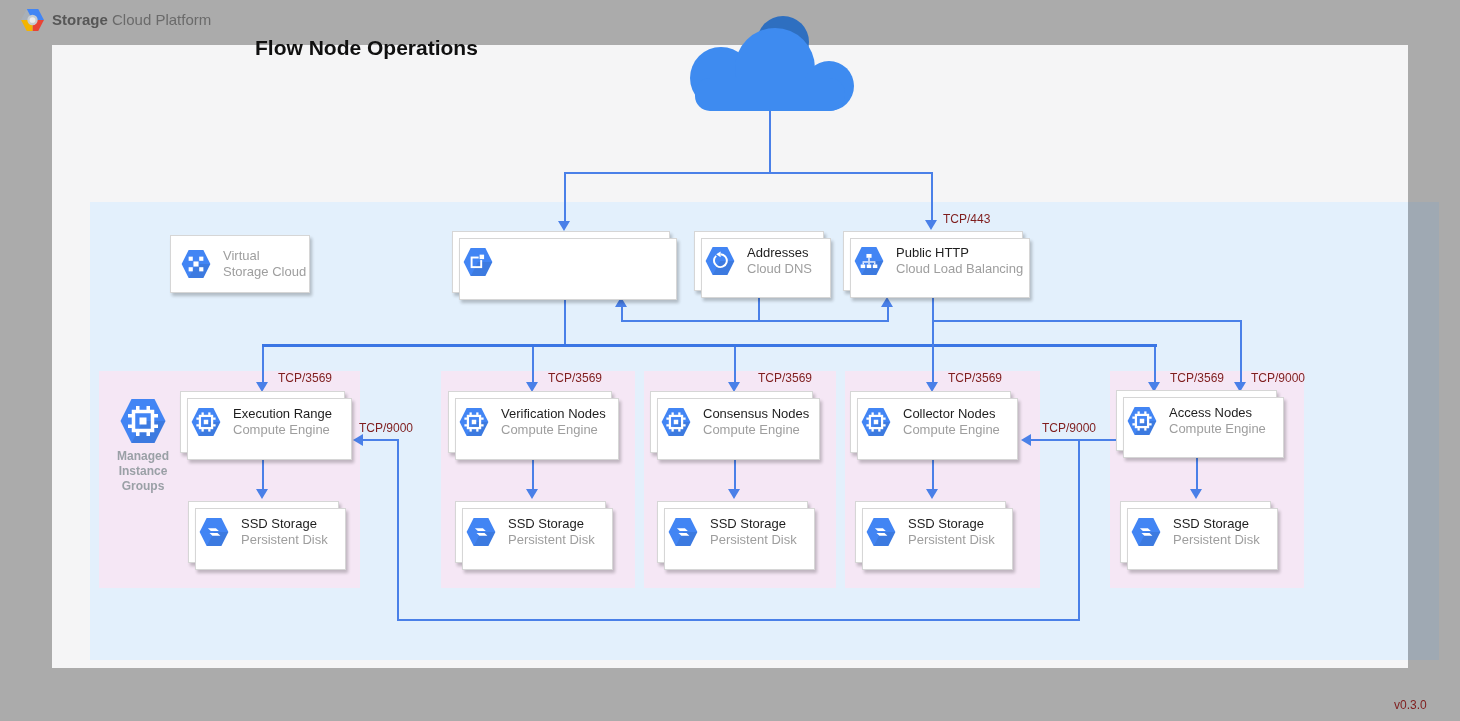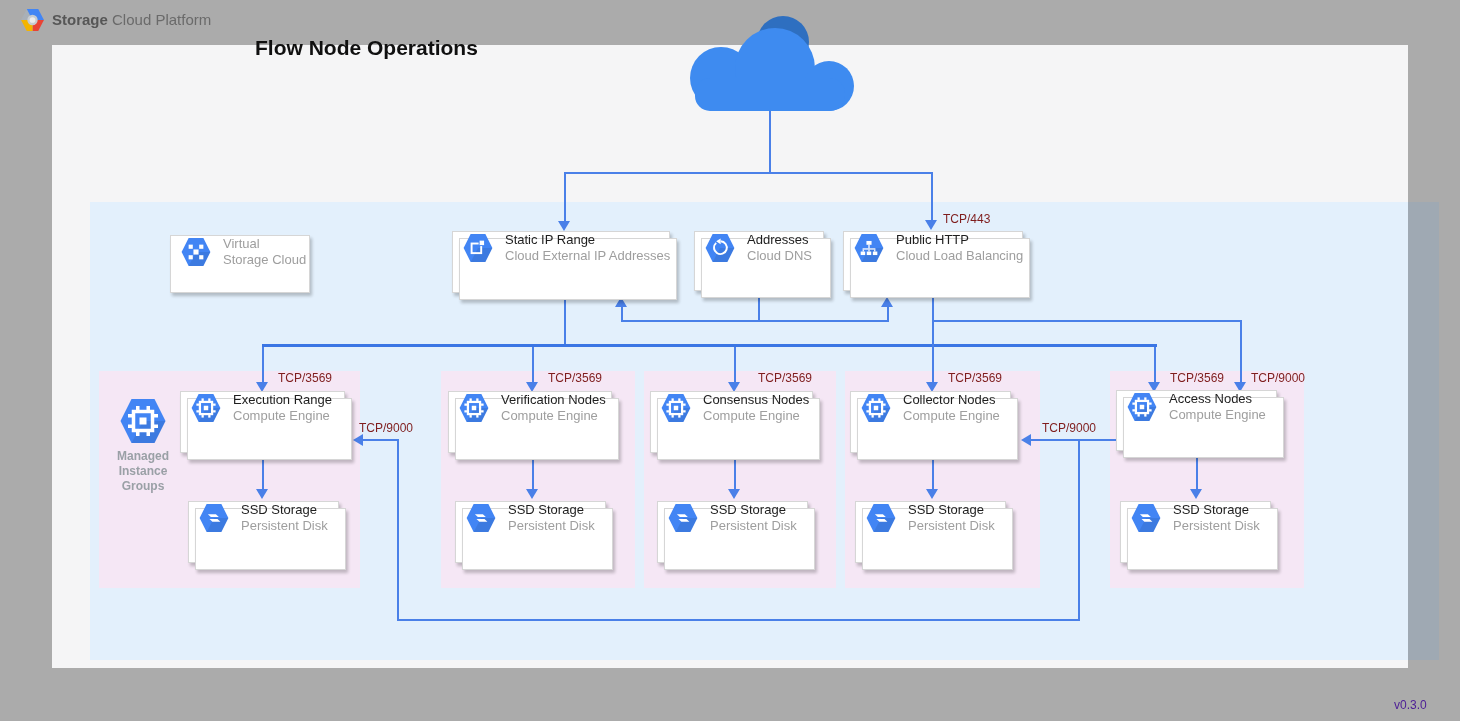--- a/index.html
+++ b/index.html
@@ -11,37 +11,37 @@
   #vpc-overhang{position:absolute;left:1408px;top:202px;width:31px;height:458px;background:#9fa9b3}
   .pink{position:absolute;background:#f5e7f5}
   .h{position:absolute;height:2px;background:var(--line)}
   .v{position:absolute;width:2px;background:var(--line)}
   .h.thick{height:3px;background:var(--line2)}
   .arr{position:absolute;width:0;height:0}
   .arr.down{border-left:6px solid transparent;border-right:6px solid transparent;border-top:10px solid var(--line)}
   .arr.up{border-left:6px solid transparent;border-right:6px solid transparent;border-bottom:10px solid var(--line)}
   .arr.left{border-top:6px solid transparent;border-bottom:6px solid transparent;border-right:10px solid var(--line)}
   .lbl{position:absolute;font-size:12px;color:#7f1d1d;white-space:nowrap;z-index:3}
-  .card{position:absolute;background:#fff;border:1px solid #d6d6d6;box-shadow:2px 3px 3px rgba(0,0,0,.22);display:flex;align-items:flex-start;gap:11px;padding:0 8px 0 9px;z-index:2}
+  .card{position:absolute;background:#fff;border:1px solid #d6d6d6;box-shadow:2px 3px 3px rgba(0,0,0,.22);display:flex;align-items:center;gap:11px;padding:0 8px 0 9px;z-index:2}
   .card.stacked::before{content:"";position:absolute;left:6px;top:6px;width:100%;height:100%;background:#fff;border:1px solid #d6d6d6;box-shadow:2px 3px 3px rgba(0,0,0,.22);z-index:-1}
   .hex{width:32px;height:32px;flex:0 0 auto;position:relative;z-index:1}
   .hex svg{width:100%;height:100%;display:block}
   .ct{position:relative;z-index:1}
   .t{font-size:13px;color:#1e1e1e;line-height:16px;white-space:nowrap}
   .s{font-size:13px;color:#9e9e9e;line-height:16px;white-space:nowrap}
   .gray .t{color:#9e9e9e}
   #brand{position:absolute;left:52px;top:11px;font-size:15px;color:#6a6a6a}
   #brand b{color:#565656}
   #logo{position:absolute;left:19px;top:7px;width:27px;height:26px}
   #page-title{position:absolute;left:255px;top:36px;font-size:21px;font-weight:bold;color:#101010}
   #page-desc{position:absolute;left:255px;top:79px;width:284px;font-size:11.5px;line-height:14px;color:#161616}
   #cloud{position:absolute;left:683px;top:16px;width:180px;height:96px}
   #mig-icon{position:absolute;left:118px;top:396px;width:50px;height:50px;z-index:2}
   #mig-label{position:absolute;left:102px;top:449px;width:82px;text-align:center;font-size:12px;font-weight:bold;color:#9aa0a6;line-height:15px;z-index:2}
-  #version{position:absolute;left:1394px;top:698px;font-size:12px;color:#4c1d95}
+  #version{position:absolute;left:1394px;top:698px;font-size:12px;color:#7f1d1d}
 </style>
 </head>
 <body>
 
 <svg width="0" height="0" style="position:absolute" aria-hidden="true">
   <defs>
     <g id="hexbase">
       <polygon points="27,6 73,6 95,50 73,94 27,94 5,50" fill="#4285f4"></polygon>
       <polygon points="50,50 95,50 73,94 27,94" fill="#000" opacity="0.08"></polygon>
     </g>
@@ -220,24 +220,20 @@
     <div class="s">Storage Cloud</div>
       </div>
   </div>
 
   <div class="card stacked" style="left:452px;top:231px;width:218px;height:62px">
     <span class="hex">
         <svg viewBox="0 0 100 100">
           <use href="#sym-extip"></use>
         </svg>
       </span>
-    <div class="ct">
-        <div class="t">Static IP Range</div>
-    <div class="s">Cloud External IP Addresses</div>
-      </div>
   </div>
 
   <div class="card stacked" style="left:694px;top:231px;width:130px;height:60px">
     <span class="hex">
         <svg viewBox="0 0 100 100">
           <use href="#sym-dns"></use>
         </svg>
       </span>
     <div class="ct">
         <div class="t">Addresses</div>

